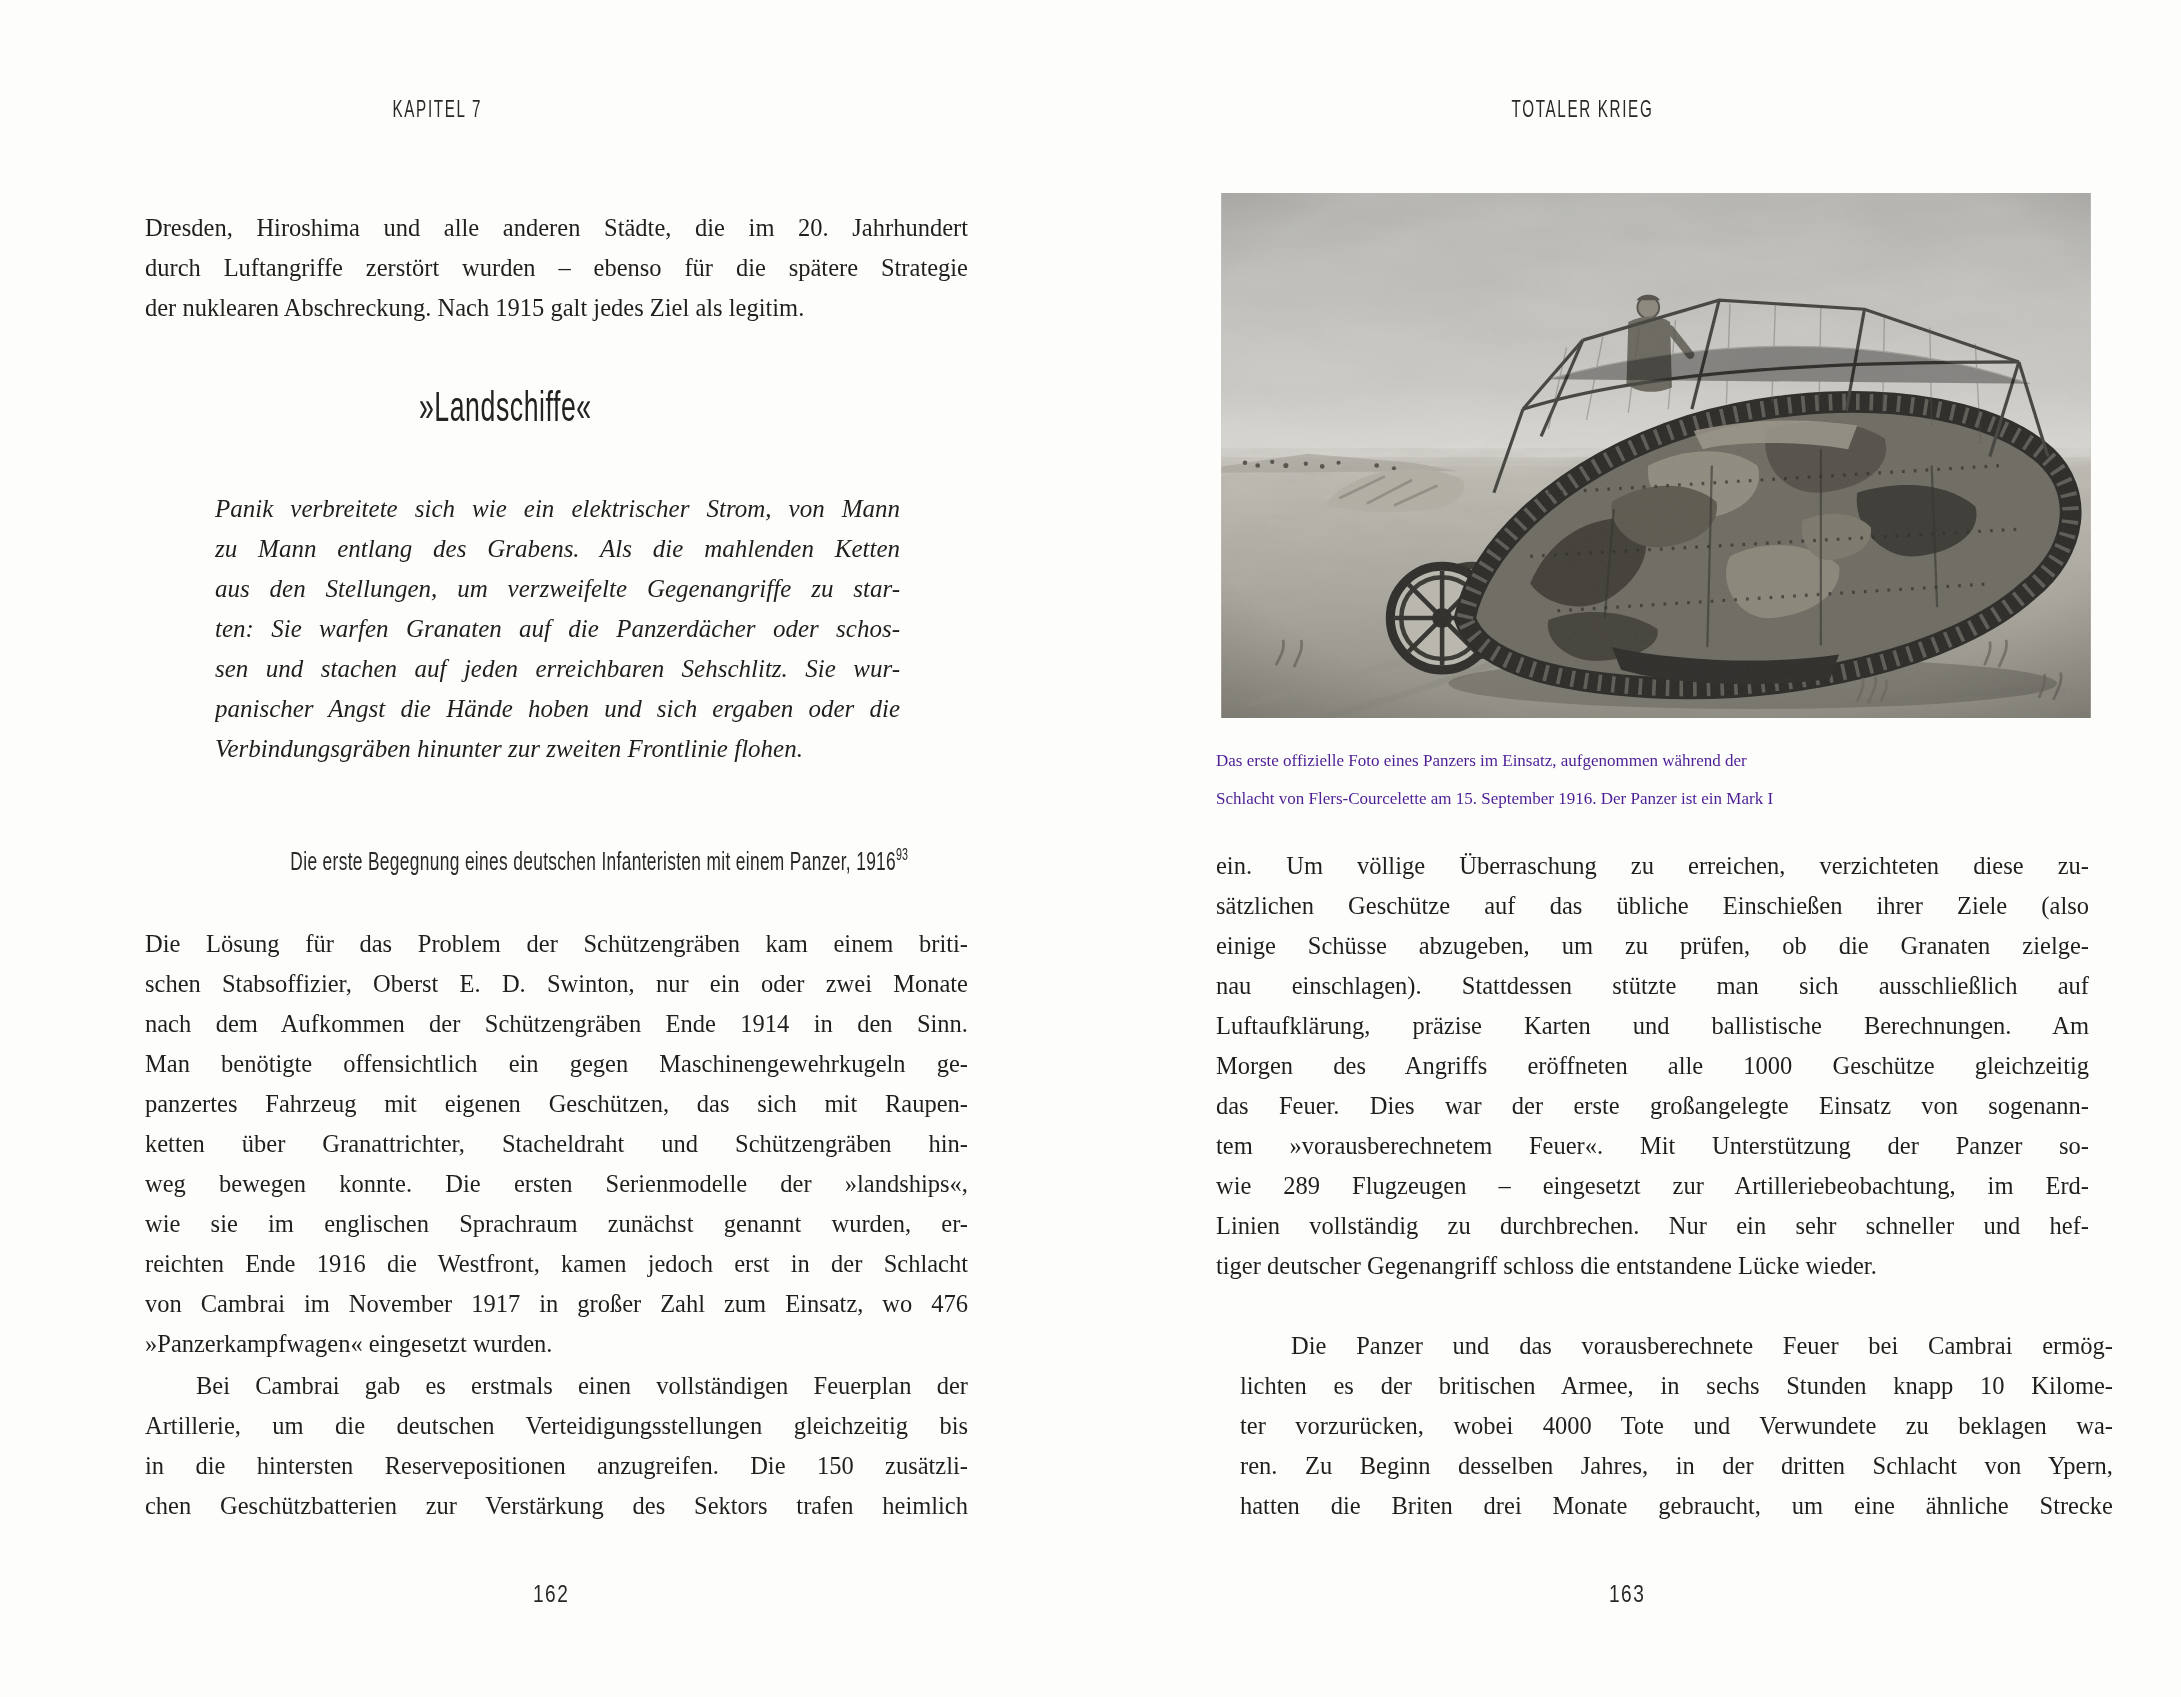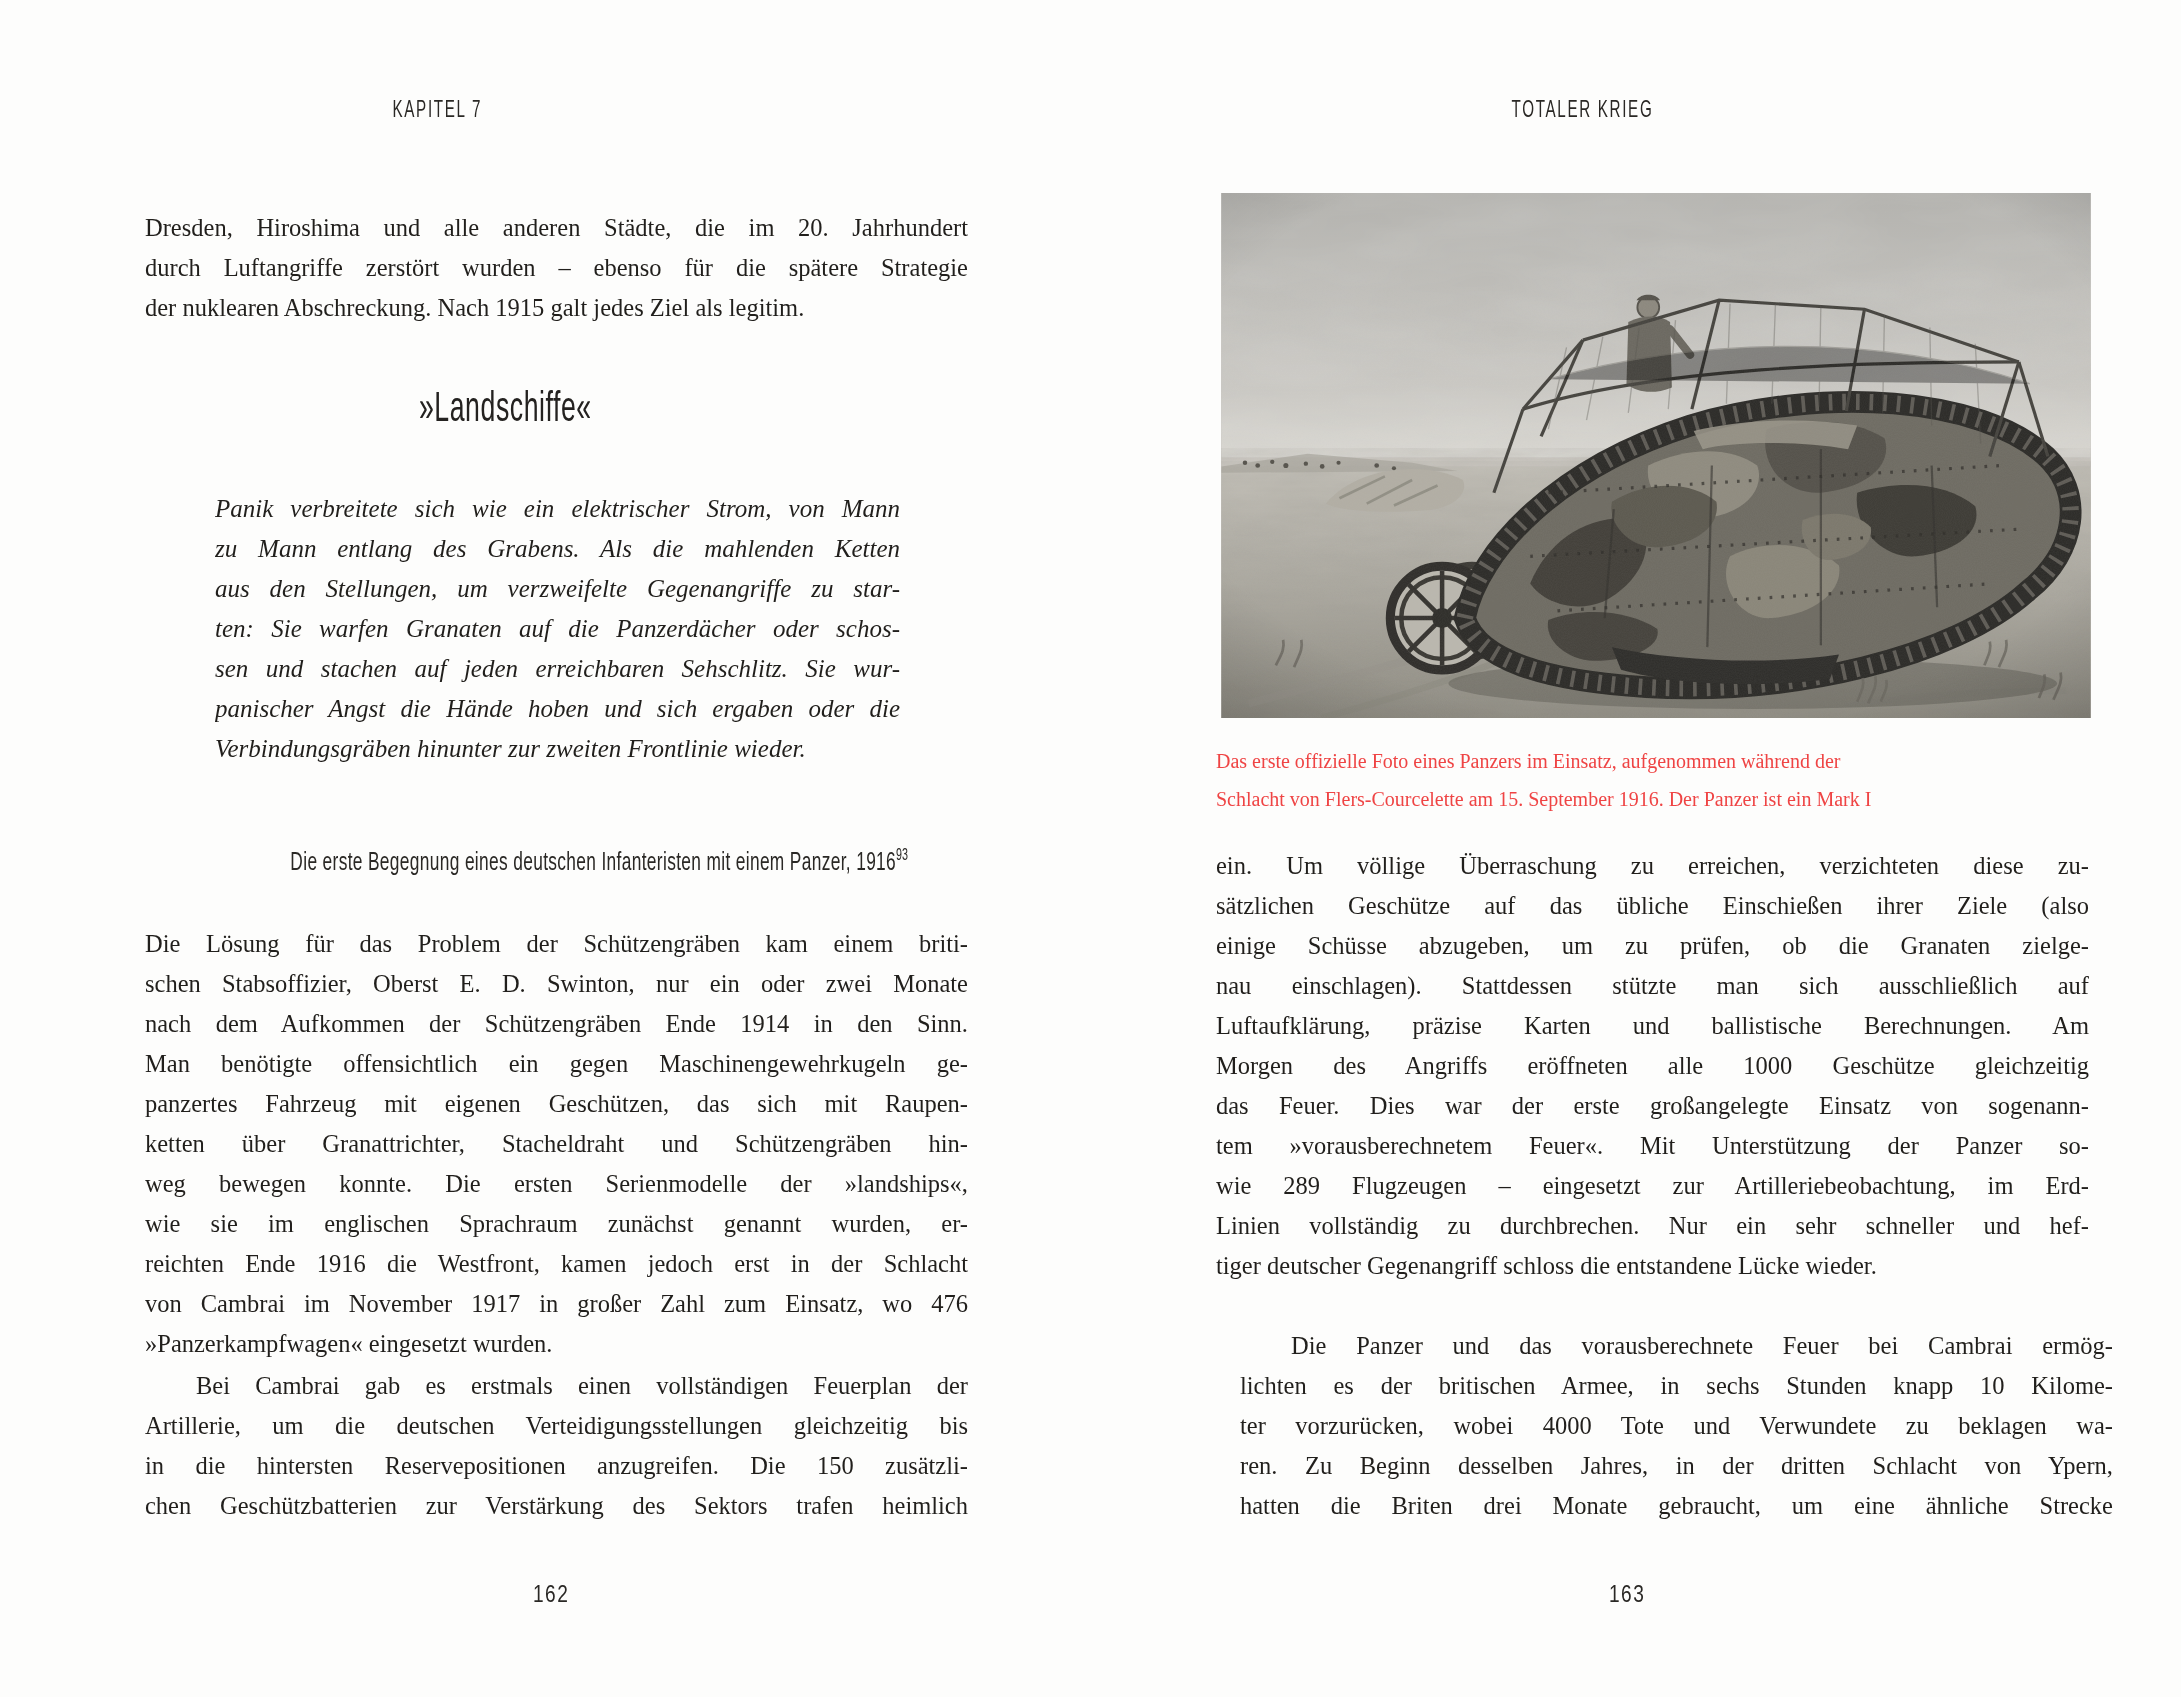--- a/index.html
+++ b/index.html
@@ -21,21 +21,21 @@
   .para { font-size:24.5px; line-height:40px; }
   .para .line { text-align:justify; text-align-last:justify; height:40px; overflow:hidden; }
   .para .line.last { text-align-last:left; }
   .para.fill-last .line.last { text-align-last:justify; }
   .para.indent-first .line:first-child { text-indent:51px; }
 
   .quote { font-style:italic; font-size:25px; line-height:40px; }
   .quote .line { text-align:justify; text-align-last:justify; height:40px; overflow:hidden; }
   .quote .line.last { text-align-last:left; }
 
-  .caption { font-size:20px; line-height:38px; color:#ef4444; }
+  .caption { font-size:17px; line-height:38px; color:#4c1d95; }
   .caption .line { text-align:left; text-align-last:left; height:38px; overflow:hidden; }
 
   .attribution sup { font-size:0.62em; vertical-align:super; letter-spacing:0; }
 
   .photo-frame { overflow:hidden; background:#c9c7c2; }
   .photo-frame svg { display:block; }
 
   h2 { margin:0; font-weight:normal; }
 </style>
 </head>
@@ -59,21 +59,21 @@
       <span class="cond cond-title">»Landschiffe«</span>
     </h2>
 
     <div class="abs quote" style="left:215px; top:489px; width:685px;">
         <div class="line">Panik verbreitete sich wie ein elektrischer Strom, von Mann</div>
         <div class="line">zu Mann entlang des Grabens. Als die mahlenden Ketten</div>
         <div class="line">aus den Stellungen, um verzweifelte Gegenangriffe zu star-</div>
         <div class="line">ten: Sie warfen Granaten auf die Panzerdächer oder schos-</div>
         <div class="line">sen und stachen auf jeden erreichbaren Sehschlitz. Sie wur-</div>
         <div class="line">panischer Angst die Hände hoben und sich ergaben oder die</div>
-        <div class="line last">Verbindungsgräben hinunter zur zweiten Frontlinie wieder.</div>
+        <div class="line last">Verbindungsgräben hinunter zur zweiten Frontlinie flohen.</div>
       </div>
 
     <div class="abs center attribution" style="left:145px; top:846px; width:823px;">
       <span class="cond cond-attr"><span>Die erste Begegnung eines deutschen Infanteristen mit einem Panzer, 1916</span><sup>93</sup></span>
     </div>
 
     <div class="abs para" style="left:145px; top:924px; width:823px;">
         <div class="line">Die Lösung für das Problem der Schützengräben kam einem briti-</div>
         <div class="line">schen Stabsoffizier, Oberst E. D. Swinton, nur ein oder zwei Monate</div>
         <div class="line">nach dem Aufkommen der Schützengräben Ende 1914 in den Sinn.</div>

